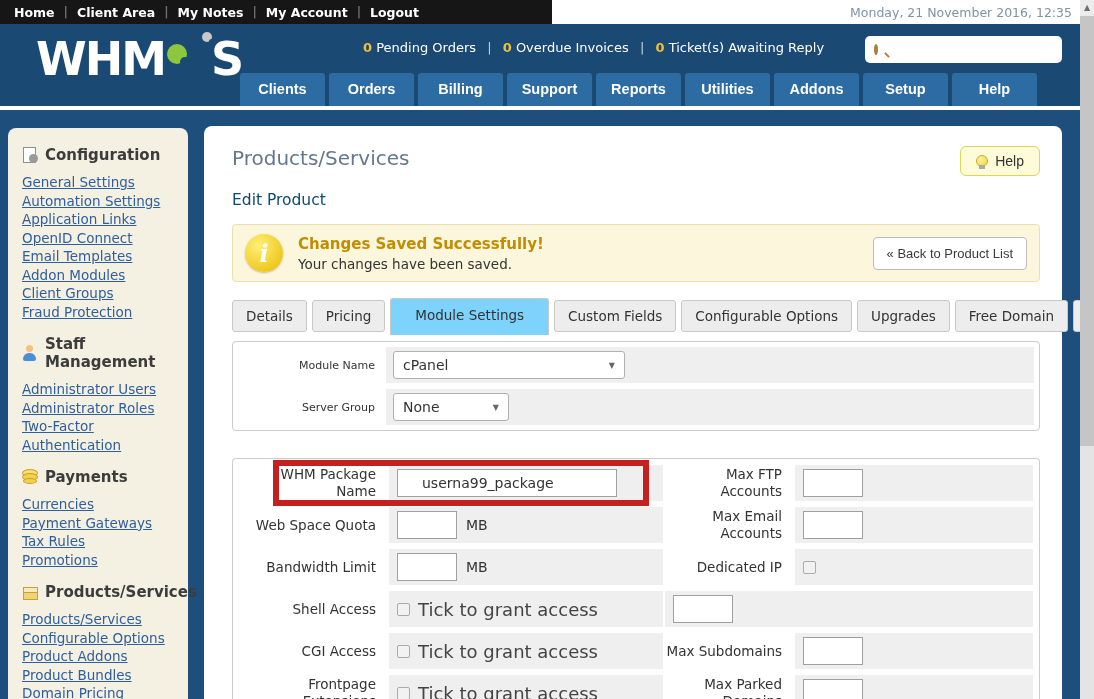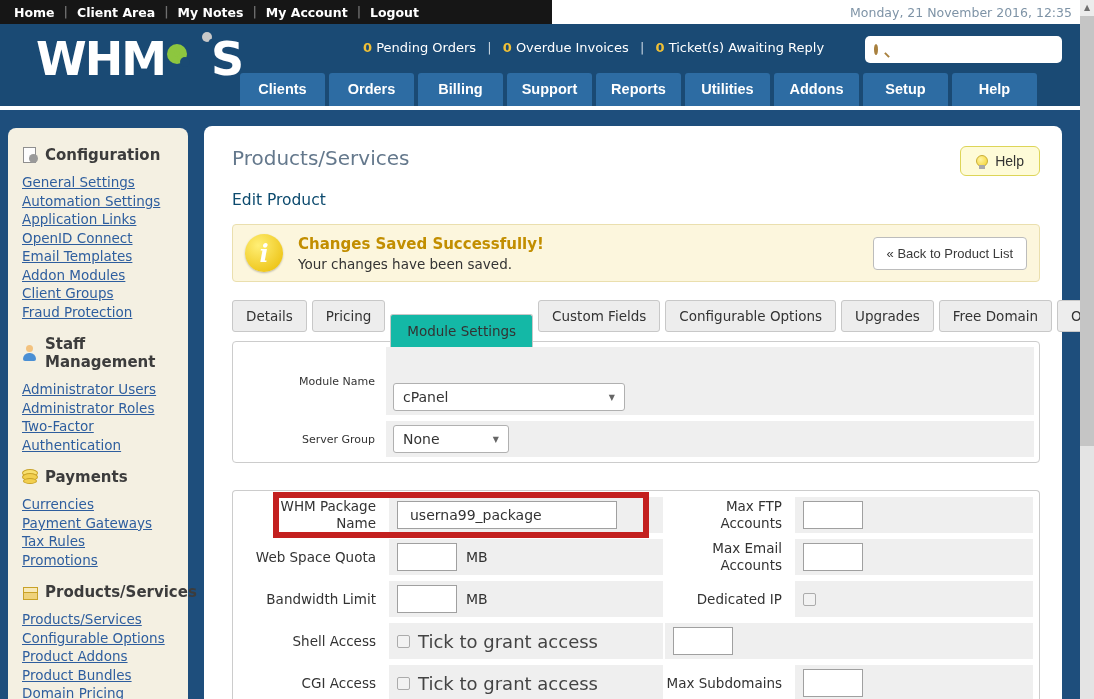--- a/index.html
+++ b/index.html
@@ -94,47 +94,47 @@
            box-shadow:0 1px 2px rgba(0,0,0,.25); }
   .alert-txt { margin-left:15px; }
   .alert-title { color:#c28e00; font-size:15px; font-weight:bold; }
   .alert-msg { color:#333; font-size:13.5px; margin-top:3px; }
   .back-btn { margin-left:auto; background:#fff; border:1px solid #bcbcbc; border-radius:4px;
            padding:8px 13px; font-size:13px; color:#3a3a3a; cursor:pointer; }
 
   .tabs { margin-top:16px; display:flex; gap:5px; align-items:flex-start; height:34px; }
   .tab { background:#ededed; border:1px solid #c8c8c8; border-radius:3px; padding:7px 13px;
          font-size:13.5px; color:#333; margin-top:2px; cursor:pointer; white-space:nowrap; }
-  .tab.active { background:#14b8a6; border-bottom:none; border-radius:3px 3px 0 0; padding:8px 16px 12px;
-         margin-top:16px; }
+  .tab.active { background:#7dd3fc; border-bottom:none; border-radius:3px 3px 0 0; padding:8px 24px 12px;
+         margin-top:0; }
 
   .box1 { margin-top:9px; border:1px solid #ccc; border-radius:4px; padding:5px; }
   .b1row { display:flex; margin-bottom:6px; }
   .b1row:last-child { margin-bottom:0; }
   .b1label { width:148px; text-align:right; padding-right:11px; font-size:11px; color:#333;
              display:flex; align-items:center; justify-content:flex-end; }
   .b1field { flex:1; background:#efefef; padding:4px 7px; display:flex; align-items:center; min-height:36px; }
   .selectbox { background:#fff; border:1px solid #b0b0b0; border-radius:3px; height:28px;
              display:flex; align-items:center; justify-content:space-between; padding:0 9px;
              font-size:14px; color:#333; cursor:pointer; }
   .sel-caret { font-size:8px; color:#666; margin-left:10px; }
-  .w-module { width:232px;margin-top:32px; } .w-server { width:116px; }
+  .w-module { width:232px; } .w-server { width:116px; }
 
   .box2 { margin-top:27px; border:1px solid #ccc; border-radius:4px 4px 0 0; border-bottom:none;
           padding:6px; display:flex; position:relative; height:268px; overflow:hidden; }
   .col-l { width:424px; flex:none; }
   .col-r { flex:1; margin-left:2px; }
   .frow { display:flex; margin-bottom:6px; min-height:36px; }
   .flabel { text-align:right; padding-right:13px; font-size:13.5px; color:#333;
             display:flex; align-items:center; justify-content:flex-end; line-height:17px; }
   .col-l .flabel { width:150px; }
   .col-r .flabel { width:130px; }
   .fband { flex:1; background:#efefef; display:flex; align-items:center; padding:3px 8px; }
   .txt { border:1px solid #a0a0a0; background:#fff; height:28px; font-size:14px; color:#333;
-         padding:2px 12px; font-family:"DejaVu Sans", sans-serif; outline:none; }
+         padding:2px 24px; font-family:"DejaVu Sans", sans-serif; outline:none; }
   .txt-lg { width:220px; }
   .txt-sm { width:60px; }
   .suffix { margin-left:9px; font-size:14px; color:#333; }
   .cb { width:13px; height:13px; background:#f2f2f2; border:1px solid #ababab; border-radius:2px;
         flex:none; cursor:pointer; }
   .ticktext { margin-left:8px; font-size:18px; color:#444; }
 
   .red-box { position:absolute; left:40px; top:1px; width:376px; height:46px;
              border:6px solid #c3201f; z-index:5; pointer-events:none; }
 

